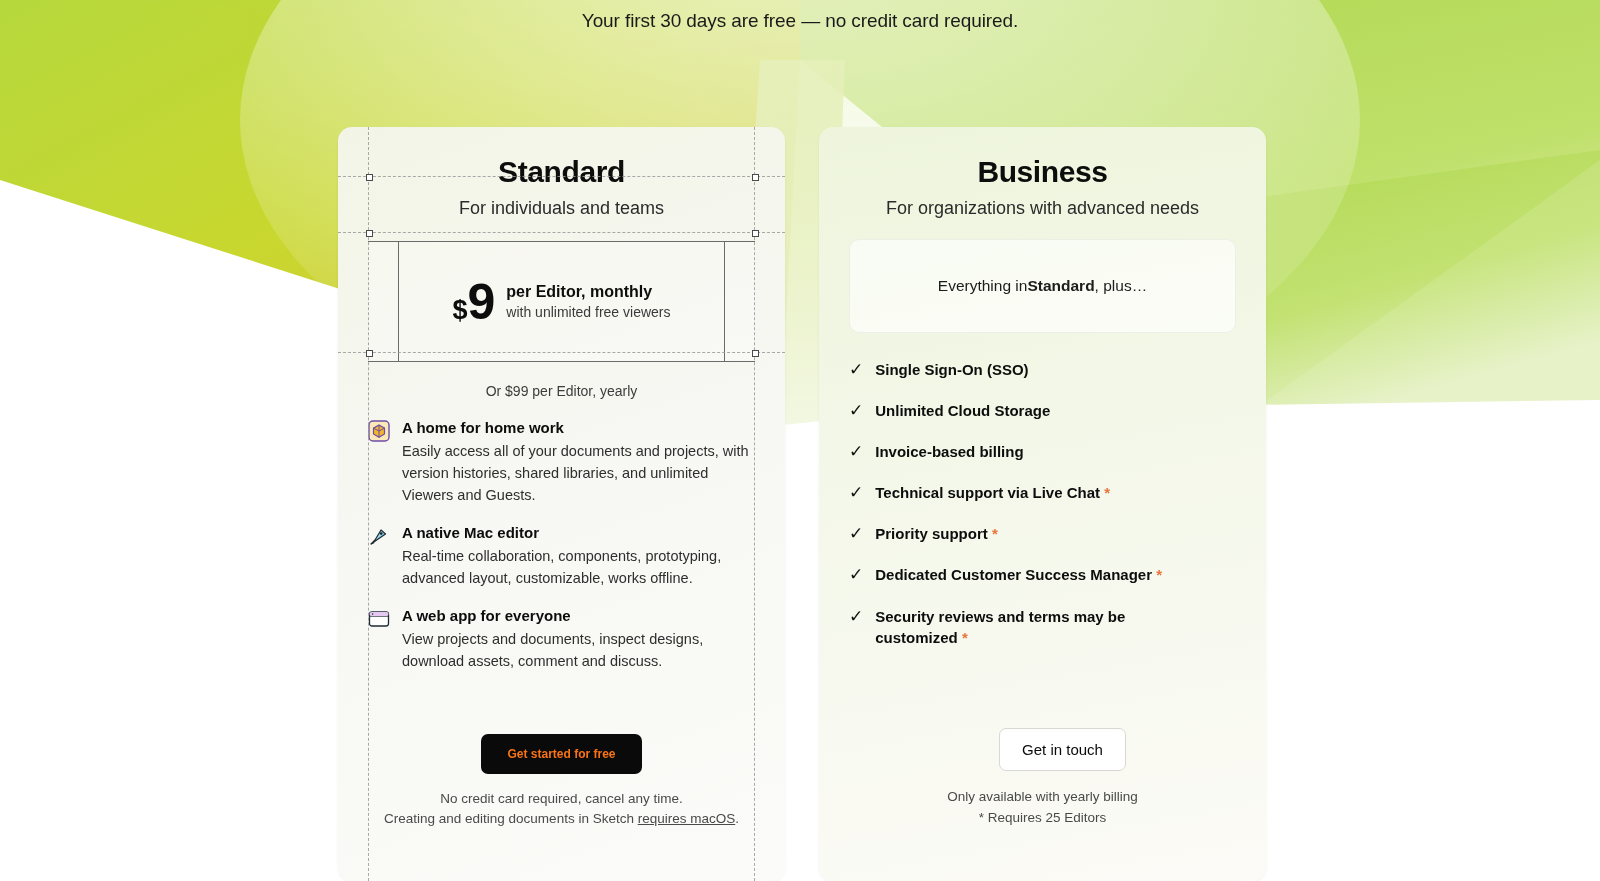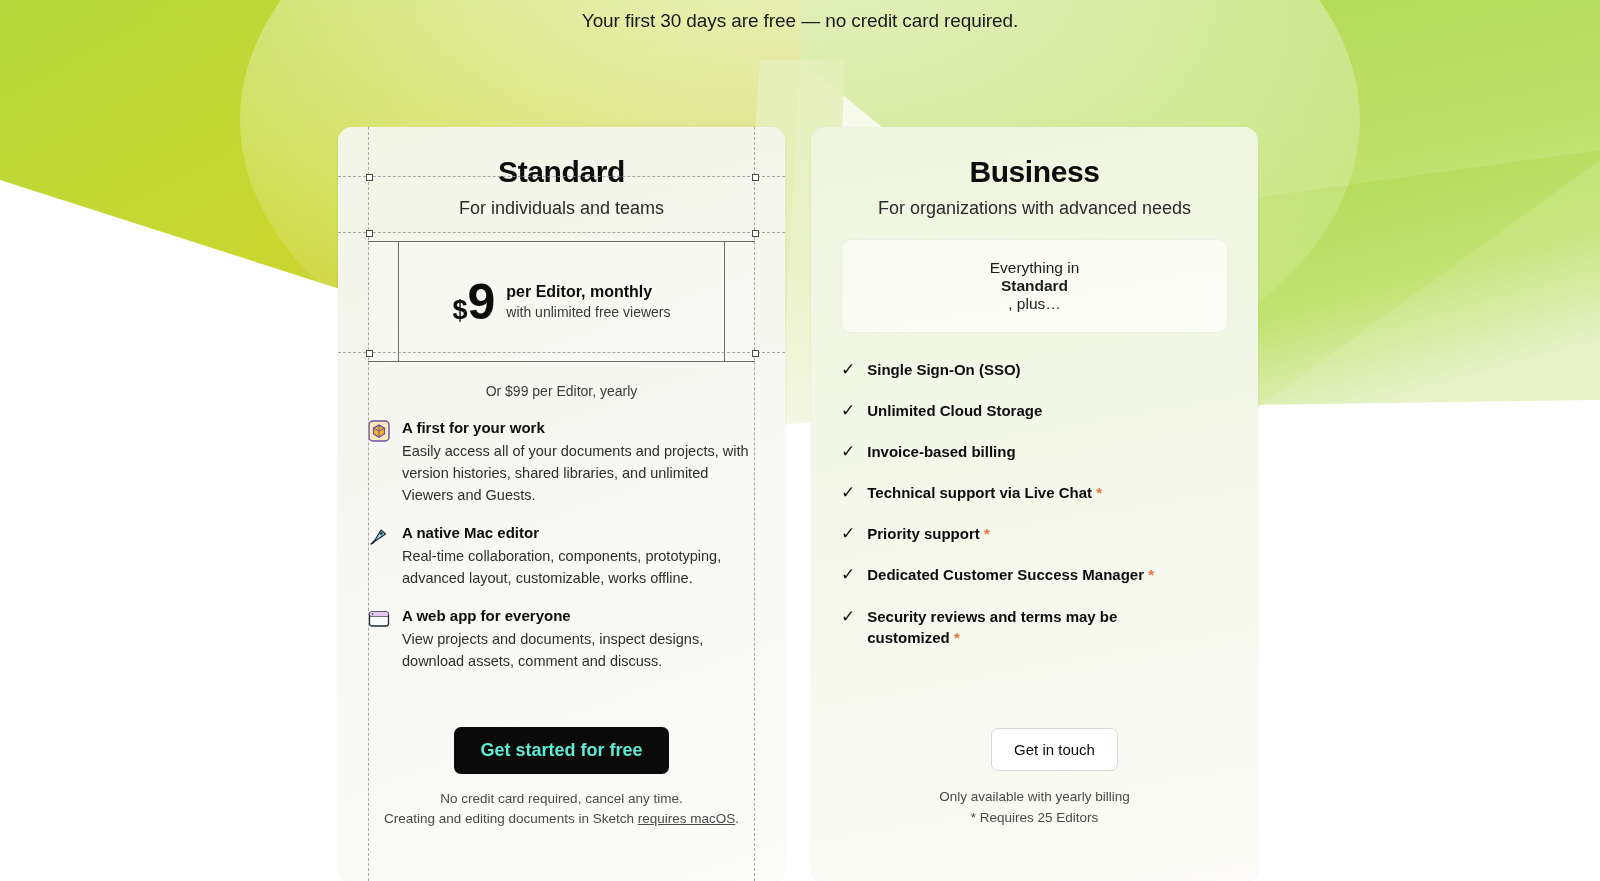--- a/index.html
+++ b/index.html
@@ -39,21 +39,21 @@
     color: #1a1a1a;
     letter-spacing: -0.1px;
   }
 
   
   .cards {
     position: absolute;
     top: 127px;
     left: 338px;
     display: flex;
-    gap: 26px;
+    gap: 34px;
   }
   .card {
     width: 447px;
     height: 754px;
     border-radius: 14px;
     box-sizing: border-box;
     padding: 28px 30px 0 30px;
     position: relative;
     overflow: hidden;
   }
@@ -206,22 +206,22 @@
   .cta-wrap {
     position: absolute;
     left: 0;
     right: 0;
     bottom: 52px;
     text-align: center;
   }
   .btn-primary {
     display: inline-block;
     background: #0a0a0a;
-    color: #5eead4;
-    font-size: 18px;
+    color: #f97316;
+    font-size: 12px;
     font-weight: bold;
     border: none;
     border-radius: 7px;
     padding: 13px 26px;
     cursor: pointer;
     font-family: "Liberation Sans", sans-serif;
   }
   .btn-secondary {
     display: inline-block;
     background: #ffffff;
@@ -249,21 +249,20 @@
     margin-top: 20px;
     height: 92px;
     border-radius: 10px;
     background: rgba(255,255,255,0.62);
     border: 1px solid rgba(0,0,0,0.05);
     display: flex;
     align-items: center;
     justify-content: center;
     font-size: 15.5px;
     color: #1c1c1c;
-    flex-direction: column;
   }
   .everything-box b { font-weight: bold; }
 
   .checklist {
     margin-top: 26px;
   }
   .check-item {
     display: flex;
     gap: 12px;
     margin-bottom: 19px;
@@ -357,21 +356,21 @@
 
       <div class="feature">
         <span class="feature-icon">
           <svg width="22" height="22" viewBox="0 0 22 22">
             <rect x="1" y="1" width="20" height="20" rx="4" fill="#fbe9b8" stroke="#6d4ea8" stroke-width="1.4"></rect>
             <polygon points="11,5 16.5,8.2 16.5,14 11,17.2 5.5,14 5.5,8.2" fill="#f2b52c" stroke="#6d4ea8" stroke-width="1.2"></polygon>
             <path d="M11,5 L11,11 L16.5,8.2 M11,11 L5.5,8.2 M11,11 L11,17.2" stroke="#6d4ea8" stroke-width="1" fill="none"></path>
           </svg>
         </span>
         <div class="feature-body">
-          <div class="feature-title">A first for your work</div>
+          <div class="feature-title">A home for home work</div>
           <div class="feature-text">Easily access all of your documents and projects, with version histories, shared libraries, and unlimited Viewers and Guests.</div>
         </div>
       </div>
 
       <div class="feature">
         <span class="feature-icon">
           <svg width="22" height="22" viewBox="0 0 22 22">
             <path d="M3 19 L7 15 L13 5 L17.5 9 L8 15.5 Z" fill="#8fd8e8" stroke="#1f2b33" stroke-width="1.2" stroke-linejoin="round"></path>
             <circle cx="13.2" cy="8.6" r="1.4" fill="#1f2b33"></circle>
             <path d="M3 19 L6.2 17.5" stroke="#1f2b33" stroke-width="1.2"></path>

